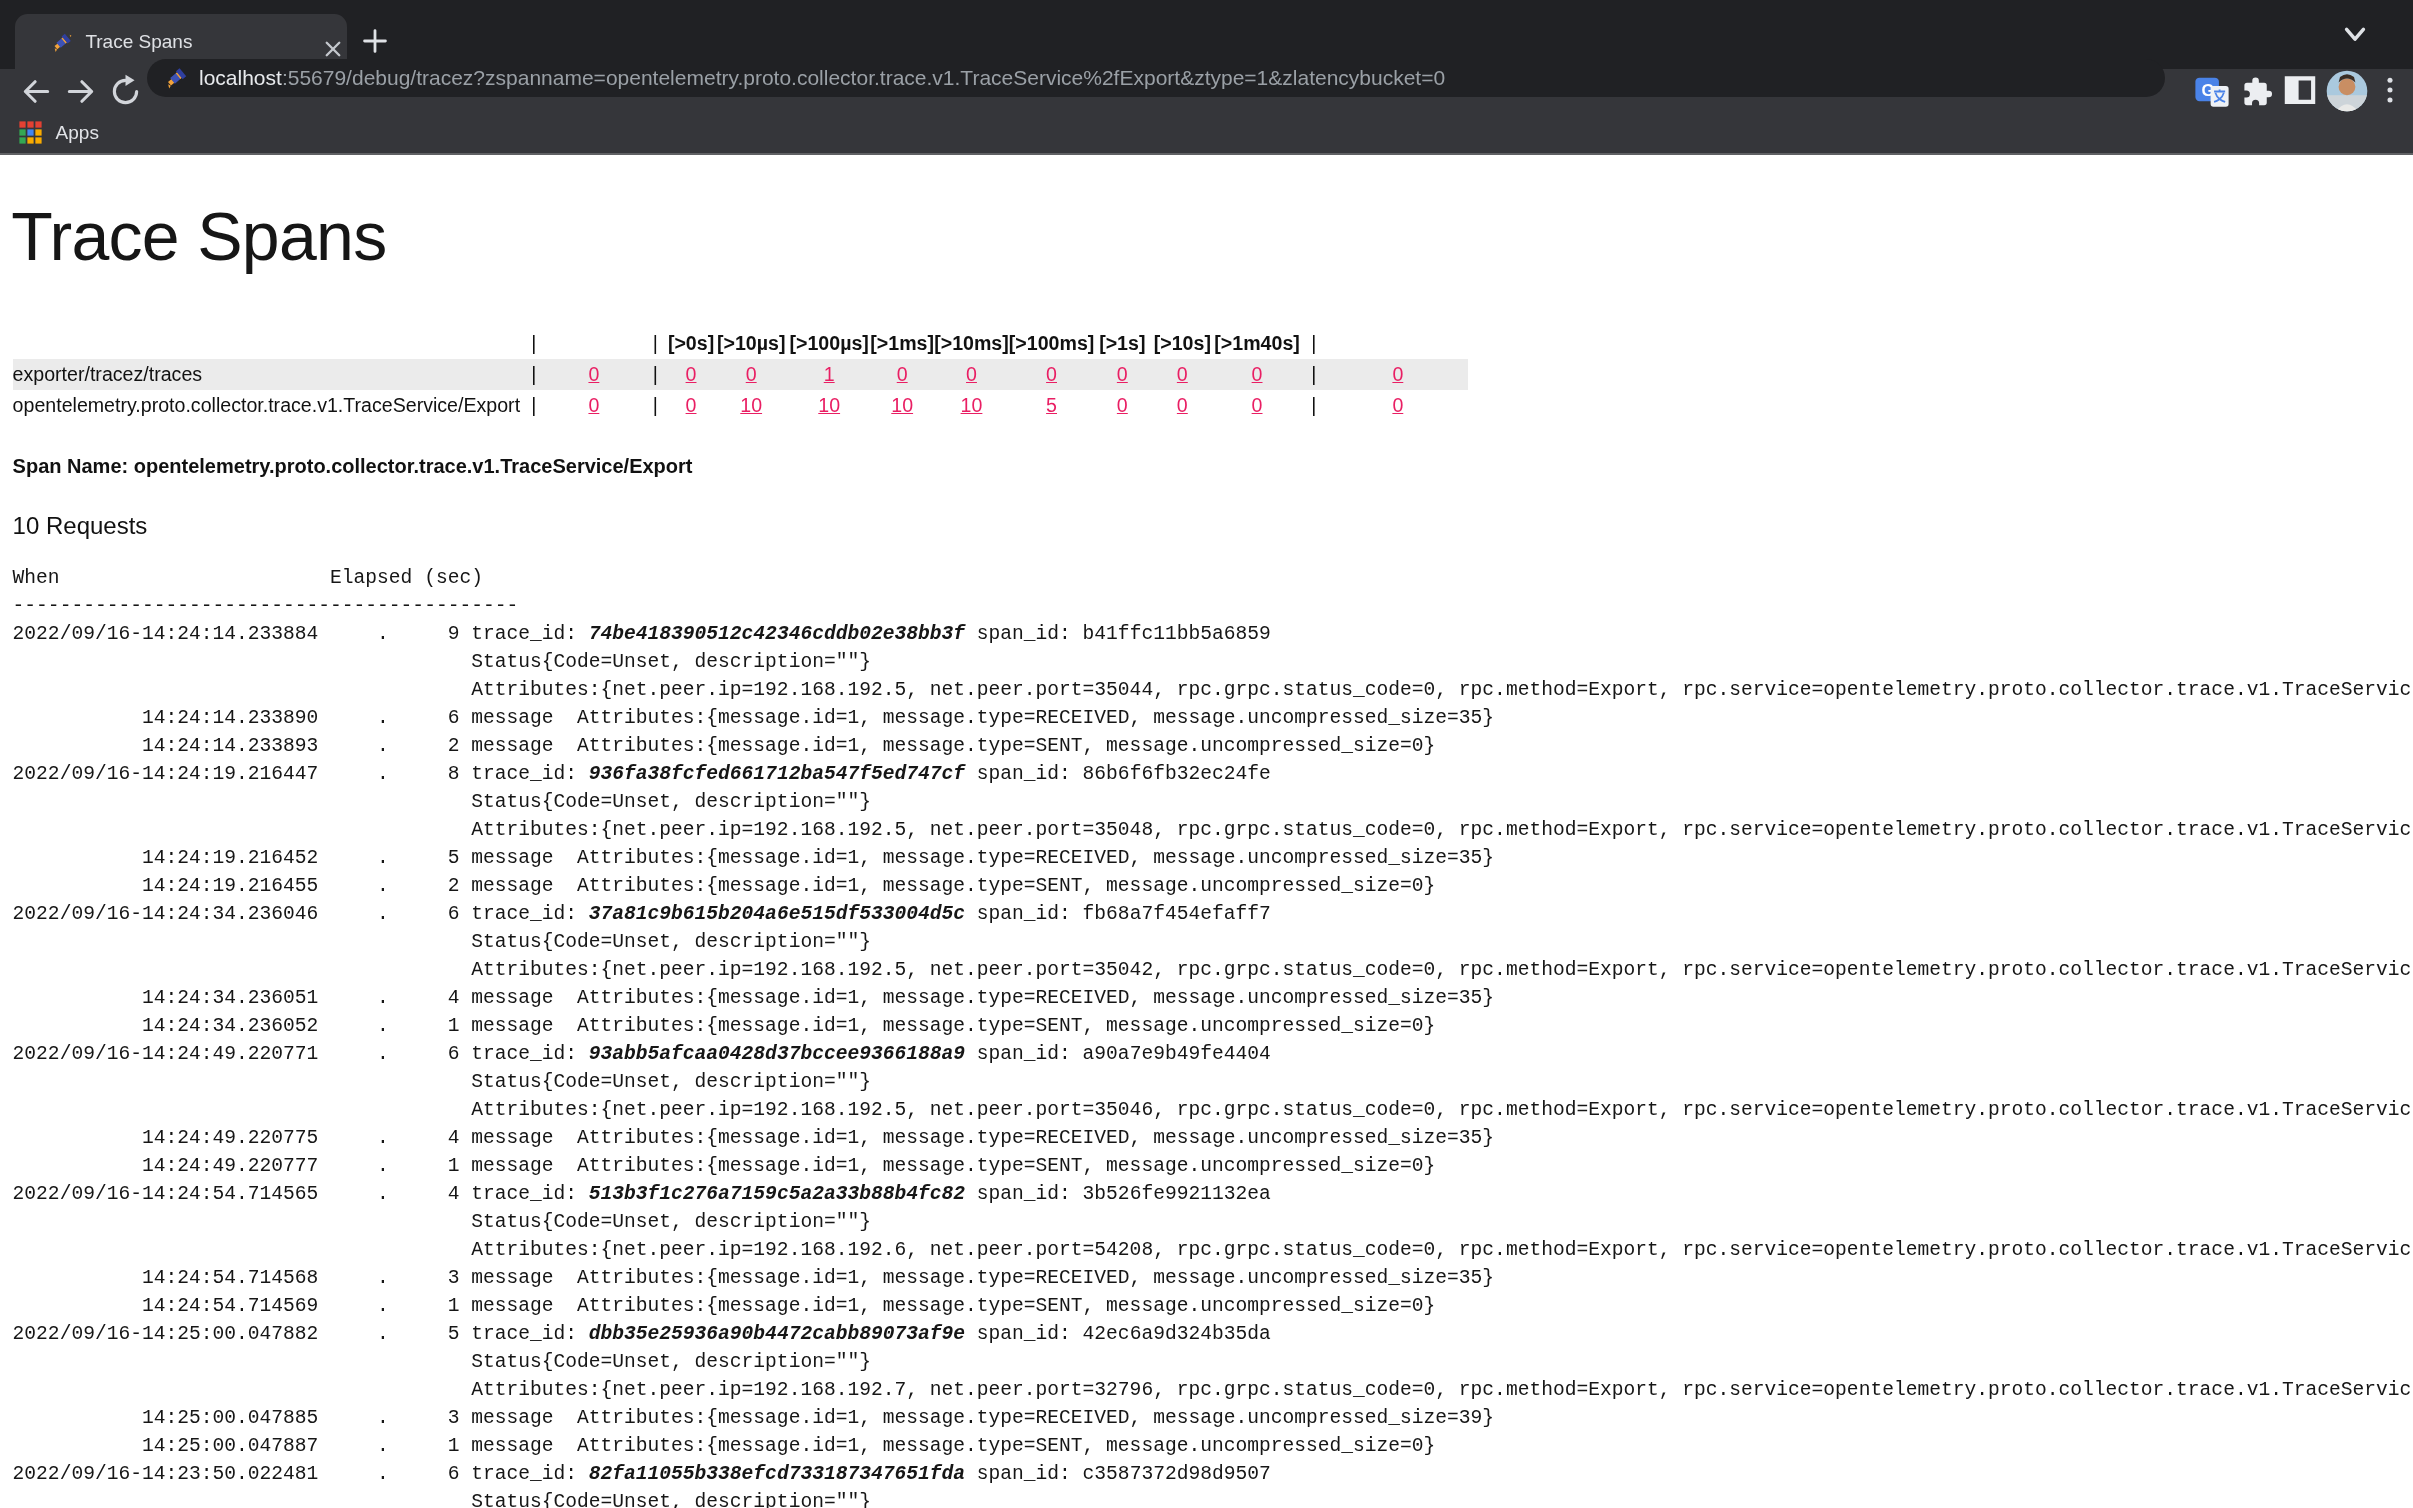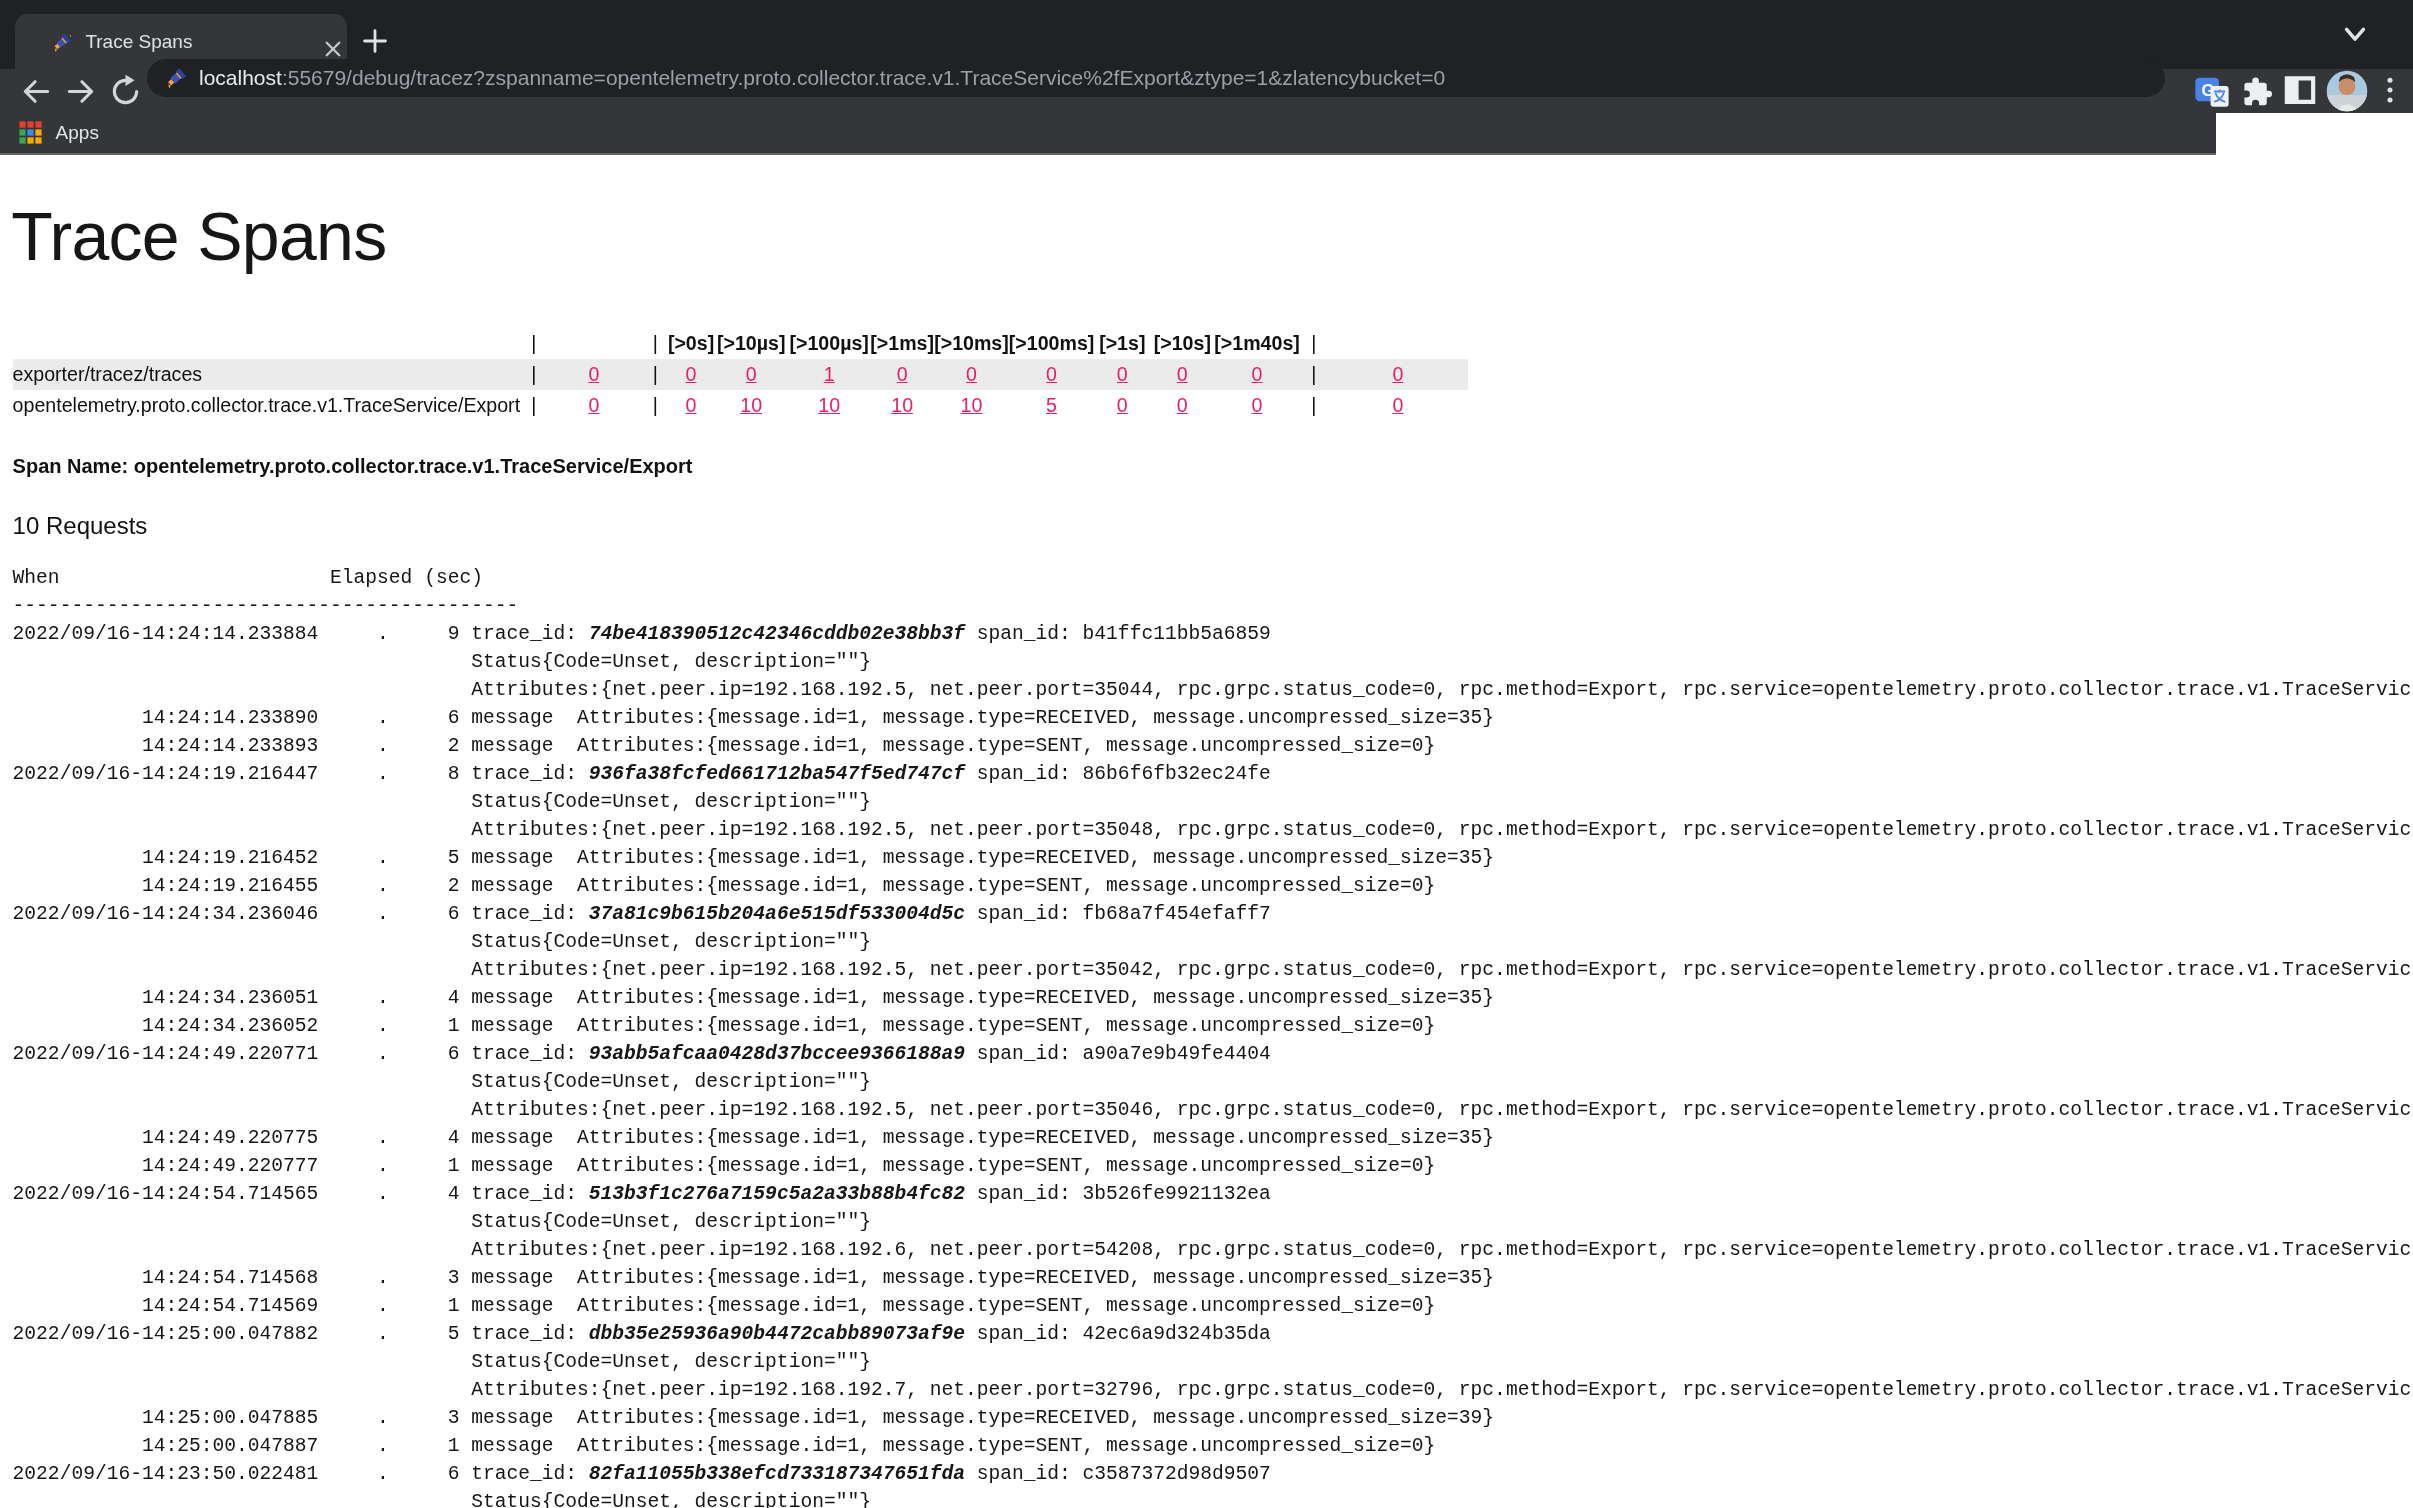--- a/index.html
+++ b/index.html
@@ -12,21 +12,21 @@
   #tab-close{position:absolute;left:302px;top:19px;width:32px;height:32px;}
   #newtab{position:absolute;left:359px;top:25px;width:32px;height:32px;}
   #tabsearch{position:absolute;left:2338px;top:21px;width:34px;height:28px;}
   #toolbar{position:absolute;left:0;top:69px;width:2413px;height:44px;background:#35363a;}
   .navicon{position:absolute;top:-11.2px;}
   #urlbar{position:absolute;left:147px;top:-18px;width:2018px;height:38px;background:#202124;border-radius:19px;margin-top:8px;}
   #url-favicon{position:absolute;left:17px;top:6.3px;}
   #url-text{position:absolute;left:52px;top:0;height:38px;line-height:38px;font-size:21px;color:#9aa0a6;white-space:nowrap;overflow:hidden;width:1941px;}
   #url-text .host{color:#e8eaed;}
   .chromeicon{position:absolute;top:-14px;}
-  #bookmarks{position:absolute;left:0;top:113px;width:2216px;height:40px;background:#35363a;border-bottom:2.1px solid #606164;}
+  #bookmarks{position:absolute;left:0;top:113px;width:2413px;height:40px;background:#35363a;border-bottom:2.1px solid #606164;}
   #apps-item{position:absolute;left:18px;top:4.2px;height:32px;display:flex;align-items:center;}
   #apps-label{font-size:19px;color:#e2e4e8;margin-left:12.6px;}
   
   #page-title{position:absolute;left:11.2px;top:197px;font-size:68px;font-weight:400;color:#161616;letter-spacing:-0.7px;margin:0;}
   #summary{position:absolute;left:12.6px;top:328px;border-collapse:collapse;table-layout:fixed;font-size:19.6px;color:#111;}
   #summary td{height:31px;padding:0;text-align:center;vertical-align:middle;white-space:nowrap;}
   #summary td.name{text-align:left;}
   #summary .th{font-weight:bold;}
   #summary tr.shaded{background:#ebebeb;}
   #summary a{color:#e91e63;text-decoration:underline;}

